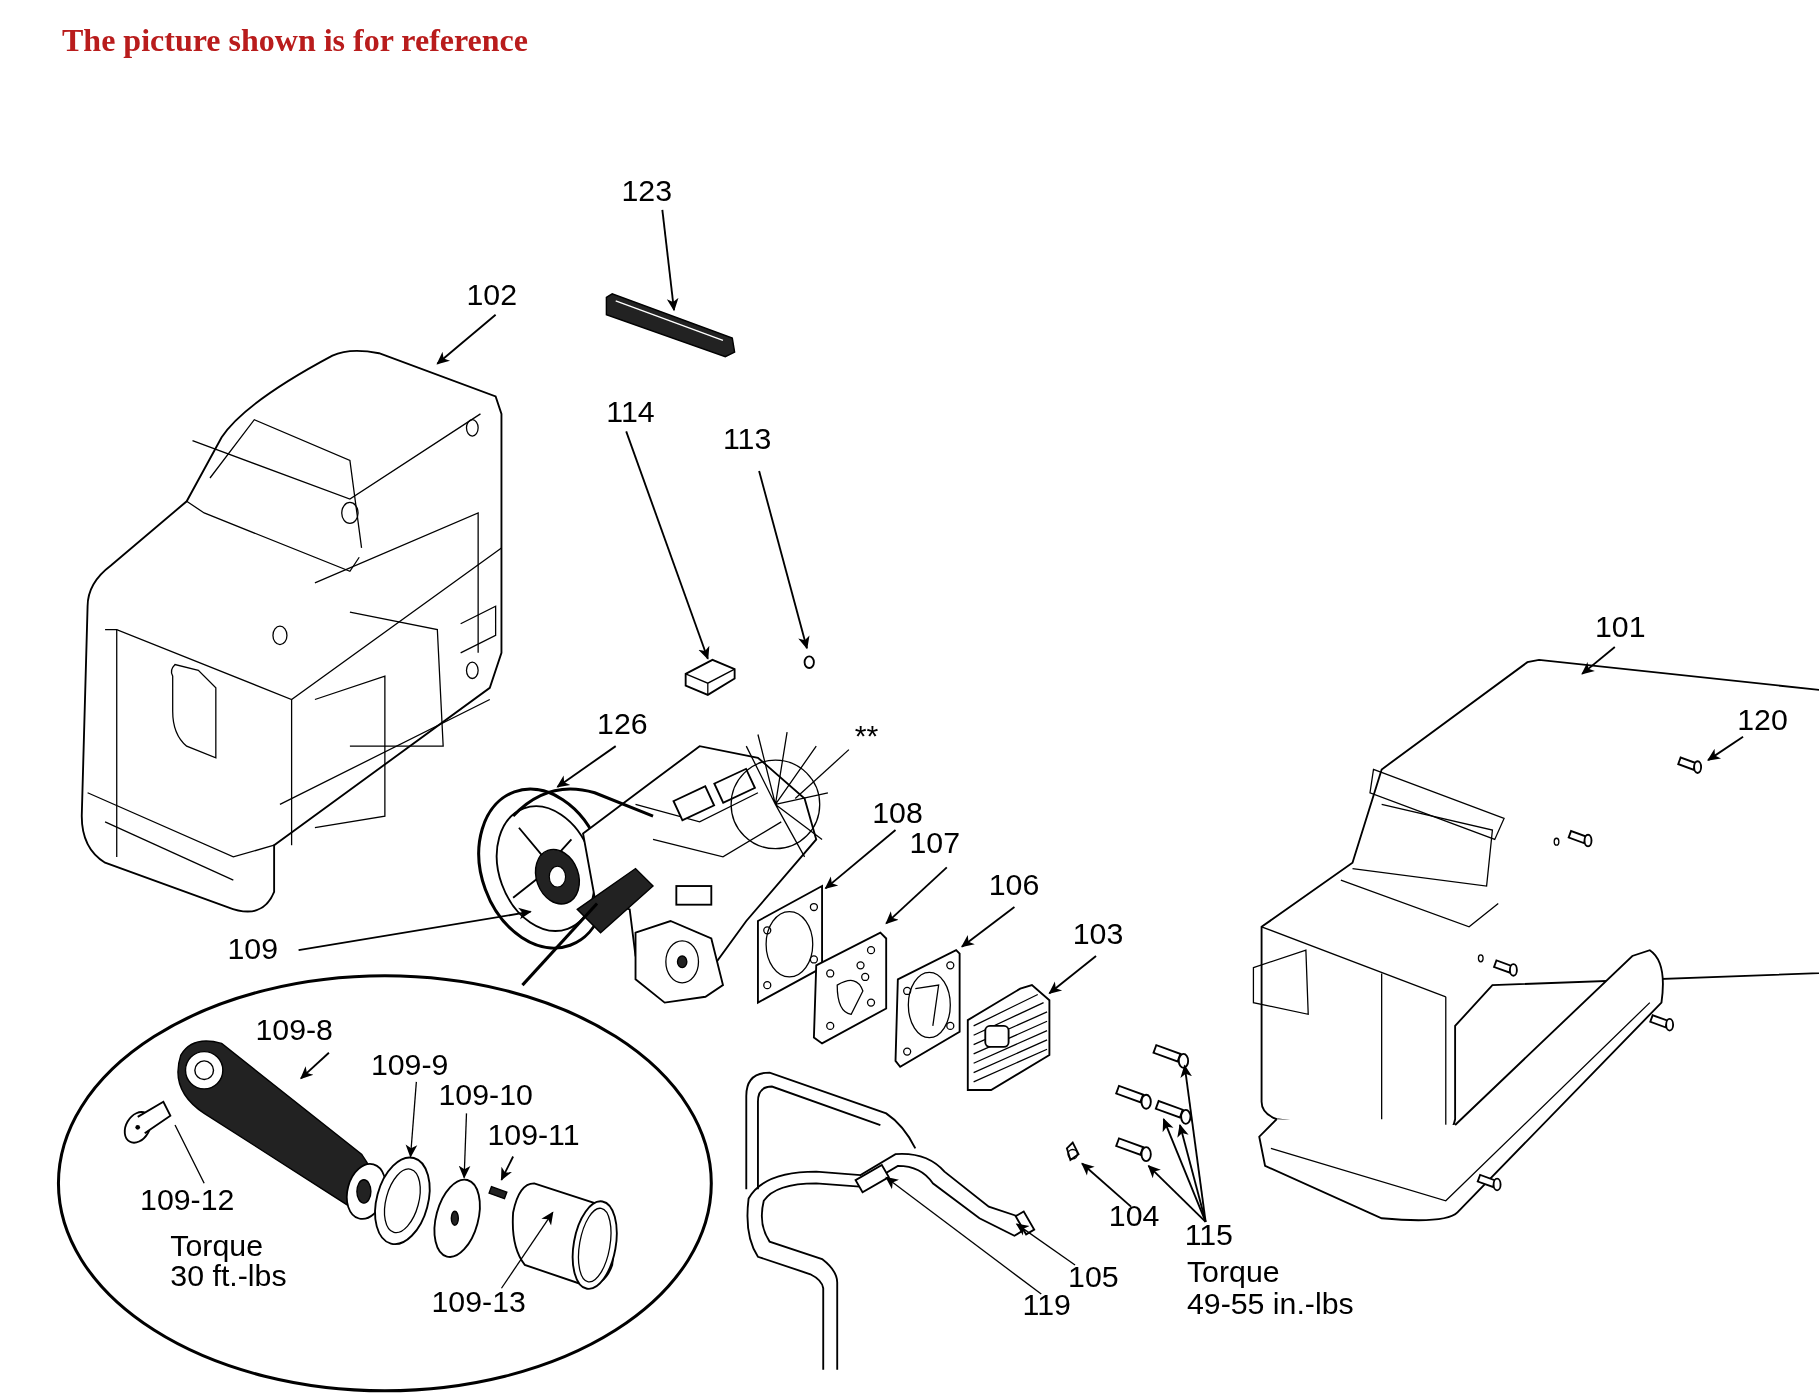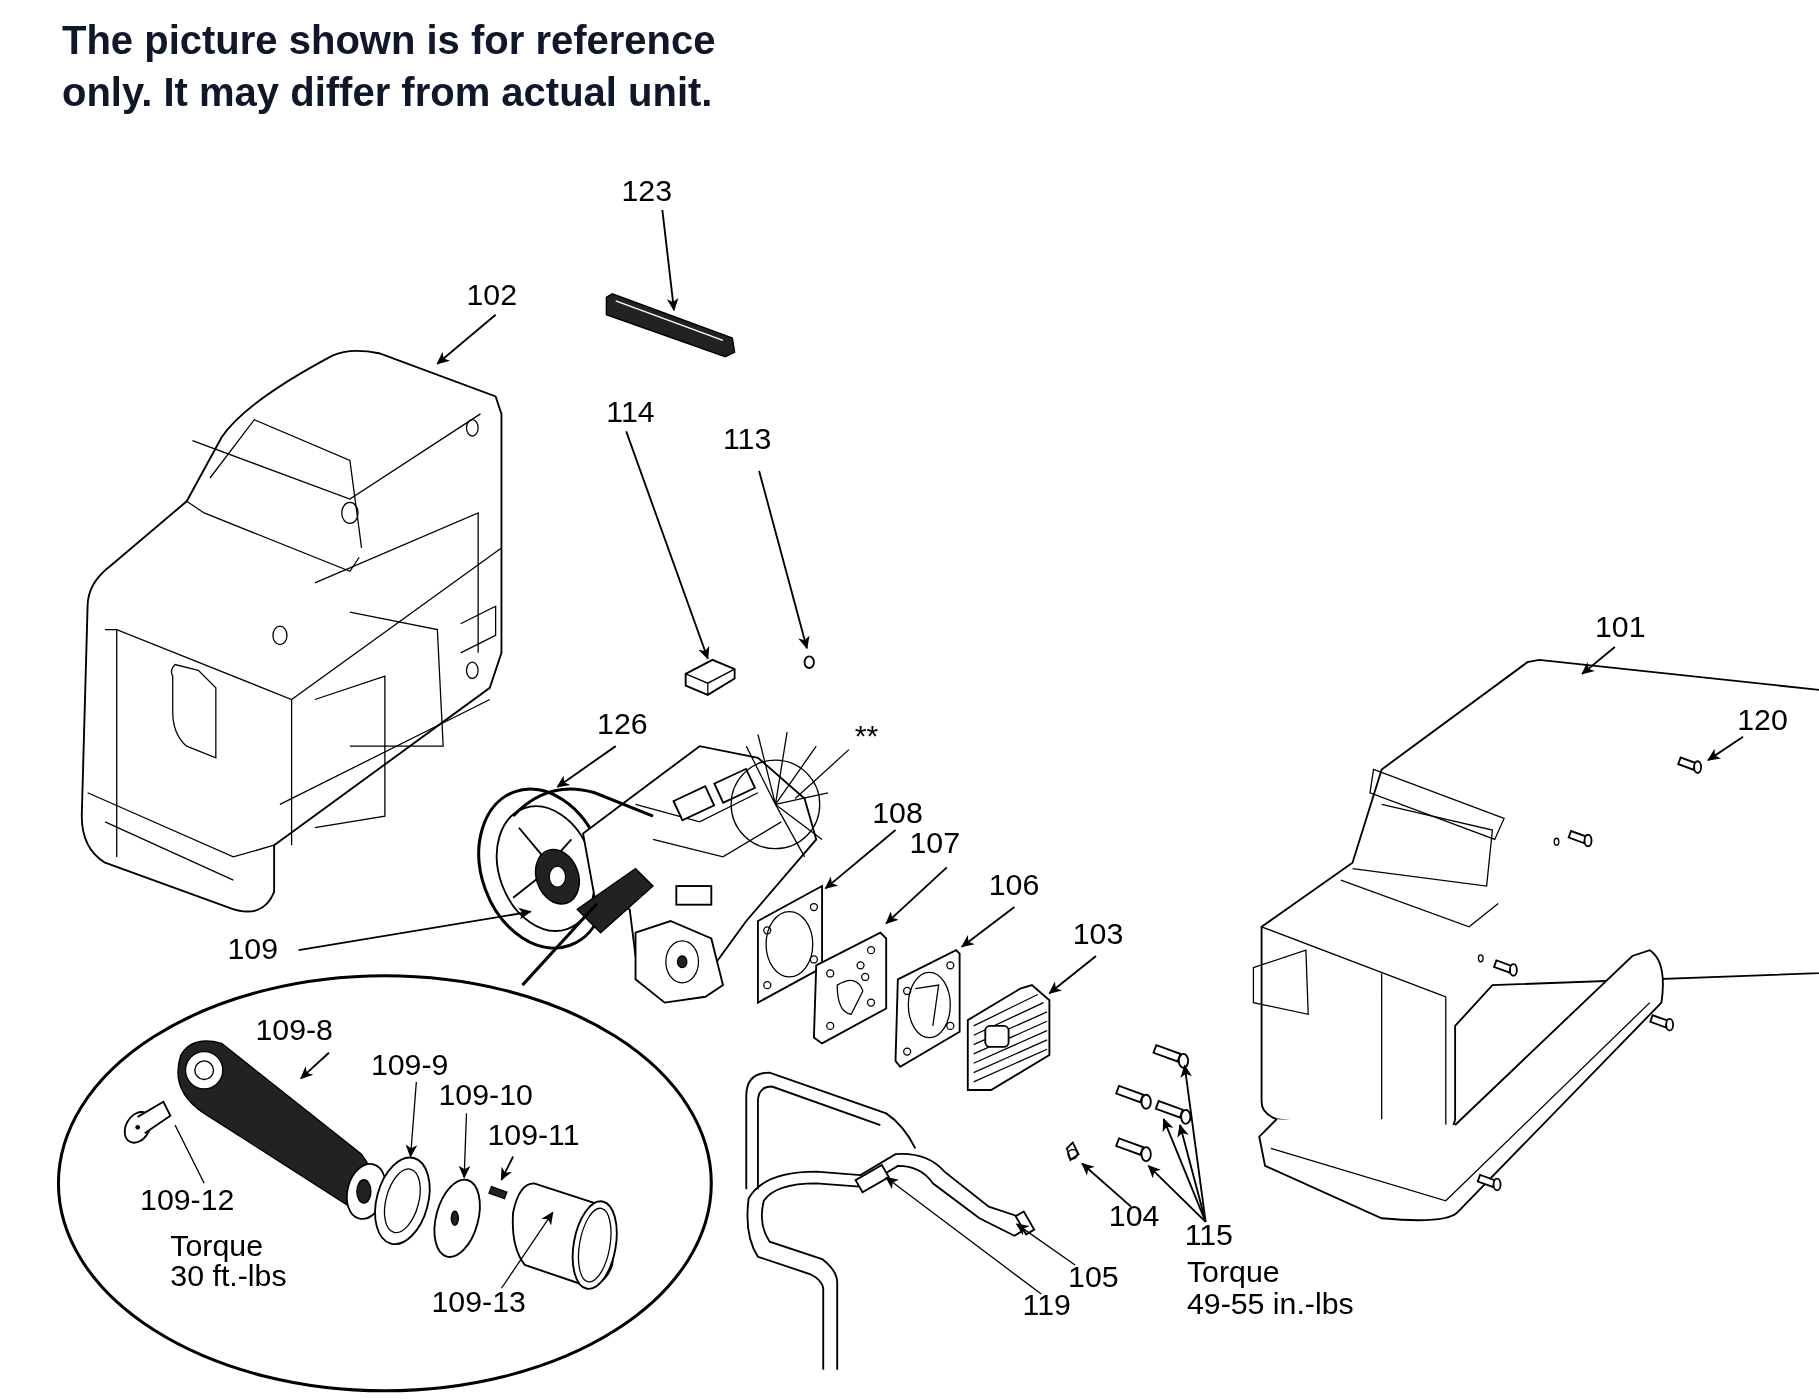--- a/index.html
+++ b/index.html
@@ -1,36 +1,35 @@
 <!DOCTYPE html>
 <html><head>
 <meta charset="utf-8">
 <style>
   html, body { margin: 0; padding: 0; background: #ffffff; }
   body { width: 1819px; height: 1399px; overflow: hidden; position: relative; font-family: "Liberation Sans", sans-serif; }
   .notice {
     position: absolute; left: 62px; top: 14px;
-    font-family: Liberation Sans, sans-serif; font-weight: bold;
-    font-size: 40px; line-height: 52px; color: #0f172a;
+    font-family: Liberation Serif, serif; font-weight: bold;
+    font-size: 32px; line-height: 52px; color: #b91c1c;
   }
   .notice div { white-space: nowrap; }
   svg.diagram { position: absolute; left: 0; top: 0; width: 1819px; height: 1399px; }
   .lbl { font-family: "Liberation Sans", sans-serif; font-size: 26px; fill: #000; }
   .ln { stroke: #000; stroke-width: 1.6; fill: none; }
   .thin { stroke: #000; stroke-width: 1.1; fill: none; }
   .thick { stroke: #000; stroke-width: 2.6; fill: none; }
   .part { stroke: #000; stroke-width: 1.6; fill: #fff; }
   .dark { fill: #222; stroke: #000; stroke-width: 1.2; }
 </style>
 </head>
 <body>
 
 <div class="notice">
   <div>The picture shown is for reference</div>
-  <div>only. It may differ from actual unit.</div>
 </div>
 
 <svg class="diagram" viewBox="0 0 1560 1200" xmlns="http://www.w3.org/2000/svg">
   <defs>
     <marker id="ah" markerWidth="12" markerHeight="12" refX="10" refY="6" orient="auto" markerUnits="userSpaceOnUse">
       <path d="M0,1 L11,6 L0,11 L3,6 Z" fill="#000"></path>
     </marker>
   </defs>
 
   <g>

